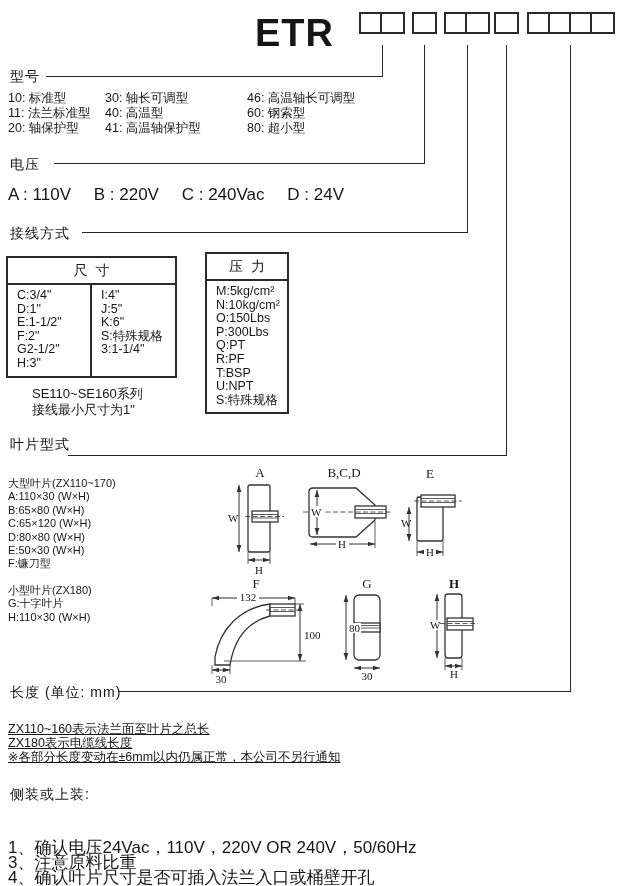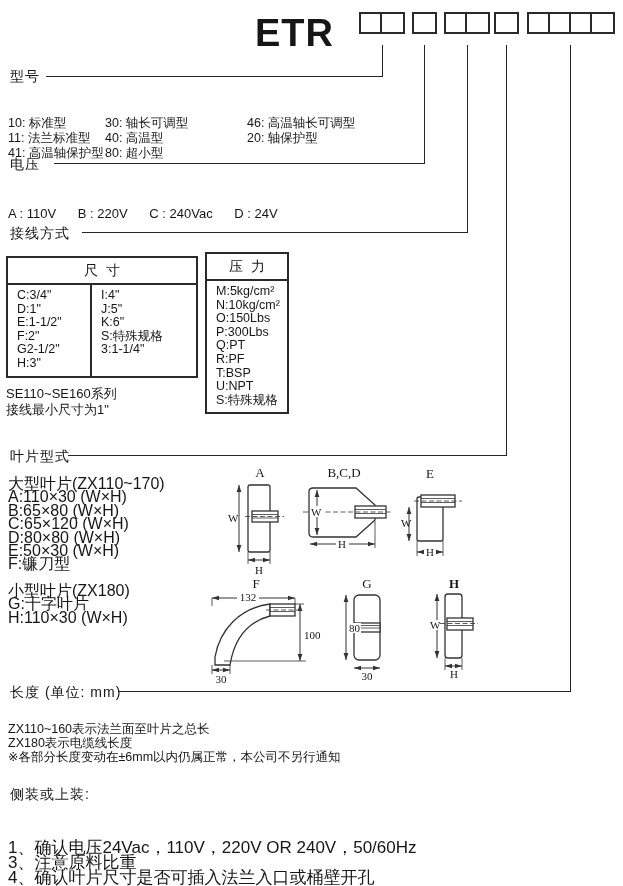--- a/index.html
+++ b/index.html
@@ -7,32 +7,32 @@
         color:#161616;font-family:"Liberation Sans","DejaVu Sans",sans-serif;}
   .title{position:absolute;left:255px;top:2px;font-size:38px;font-weight:bold;letter-spacing:1px;margin-top:10px;}
   .boxgroup{position:absolute;top:12px;display:flex;height:22px;border:2px solid #2a2a2a;
             box-sizing:border-box;background:#fff;}
   .cell{width:21px;height:100%;border-right:2px solid #2a2a2a;box-sizing:border-box;}
   .cell:last-child{border-right:none;}
   .hline{position:absolute;height:1px;background:#262626;}
   .vline{position:absolute;width:1px;background:#262626;}
   .sec-label{position:absolute;font-size:14px;letter-spacing:1px;}
   .model-grid{position:absolute;left:8px;top:91px;display:grid;grid-template-columns:97px 142px auto;
-              font-size:12.5px;line-height:15px;width:440px;margin-top:25px;}
-  .voltage-row{position:absolute;left:8px;top:185px;font-size:13px;margin-top:21px;}
+              font-size:12.5px;line-height:15px;width:440px;}
+  .voltage-row{position:absolute;left:8px;top:185px;font-size:17px;}
   .voltage-row span{margin-right:18px;}
   .spec-table{position:absolute;border:2px solid #2a2a2a;box-sizing:border-box;background:#fff;}
   .tbl-title{text-align:center;font-size:14px;letter-spacing:8px;padding:4px 0 3px 8px;
              border-bottom:2px solid #2a2a2a;}
   .tbl-body{display:flex;font-size:12.5px;line-height:13.6px;}
   .tbl-col{padding:4px 4px 5px 9px;box-sizing:border-box;}
   .col-left{width:84px;border-right:2px solid #2a2a2a;}
   .note{position:absolute;font-size:13px;line-height:15.5px;}
-  .vane-list{position:absolute;left:8px;font-size:16px;line-height:13.4px;}
-  .len-lines{position:absolute;left:8px;top:722px;font-size:12.5px;line-height:14px;}
+  .vane-list{position:absolute;left:8px;font-size:11px;line-height:13.4px;}
+  .len-lines{position:absolute;left:8px;top:722px;font-size:12.5px;line-height:14px;text-decoration:underline;}
   .order-items{position:absolute;left:8px;top:812px;font-size:17px;line-height:15.2px;margin-top:28px;}
   .diag{position:absolute;}
   .shape{fill:#fff;stroke:#333;stroke-width:1.3;}
   .dim{stroke:#333;stroke-width:1;fill:none;}
   .thin{stroke:#333;stroke-width:0.8;fill:none;}
   .dash{stroke:#333;stroke-width:0.8;fill:none;stroke-dasharray:5 2.5;}
   .ar{fill:#333;stroke:none;}
   .wb{fill:#fff;stroke:none;}
   .dl{font-family:"Liberation Serif",serif;font-size:13px;fill:#161616;text-anchor:middle;}
   .dt{font-family:"Liberation Serif",serif;font-size:11px;fill:#161616;}
@@ -76,36 +76,37 @@
   <div class="hline" style="left:68px;top:455px;width:439px"></div>
   <div class="hline" style="left:118px;top:691px;width:453px"></div>
 
   <div class="sec-label" style="left:10px;top:68px">型号</div>
   <div class="model-grid">
     <div>10: 标准型</div>
     <div>30: 轴长可调型</div>
     <div>46: 高温轴长可调型</div>
     <div>11: 法兰标准型</div>
     <div>40: 高温型</div>
+    <div>60: 钢索型</div>
     <div>20: 轴保护型</div>
     <div>41: 高温轴保护型</div>
     <div>80: 超小型</div>
   </div>
 
   <div class="sec-label" style="left:10px;top:156px">电压</div>
   <div class="voltage-row">
     <span>A : 110V</span>
     <span>B : 220V</span>
     <span>C : 240Vac</span>
     <span>D : 24V</span>
   </div>
 
   <div class="sec-label" style="left:10px;top:225px">接线方式</div>
 
-  <div class="spec-table" style="left:6px;top:256px;width:192px">
+  <div class="spec-table" style="left:6px;top:256px;width:171px">
     <div class="tbl-title">尺寸</div>
     <div class="tbl-body">
       <div class="tbl-col col-left">
         <div>C:3/4"</div>
         <div>D:1"</div>
         <div>E:1-1/2"</div>
         <div>F:2"</div>
         <div>G2-1/2"</div>
         <div>H:3"</div>
       </div>
@@ -129,26 +130,26 @@
         <div>P:300Lbs</div>
         <div>Q:PT</div>
         <div>R:PF</div>
         <div>T:BSP</div>
         <div>U:NPT</div>
         <div>S:特殊规格</div>
       </div>
     </div>
   </div>
 
-  <div class="note" style="left:6px;top:386px">
+  <div class="note" style="left:32px;top:386px">
     <div>SE110~SE160系列</div>
     <div>接线最小尺寸为1"</div>
   </div>
 
-  <div class="sec-label" style="left:10px;top:448px">叶片型式</div>
+  <div class="sec-label" style="left:10px;top:436px">叶片型式</div>
   <div class="vane-list" style="top:477px">
     <div>大型叶片(ZX110~170)</div>
     <div>A:110×30 (W×H)</div>
     <div>B:65×80 (W×H)</div>
     <div>C:65×120 (W×H)</div>
     <div>D:80×80 (W×H)</div>
     <div>E:50×30 (W×H)</div>
     <div>F:镰刀型</div>
   </div>
   <div class="vane-list" style="top:584px">

